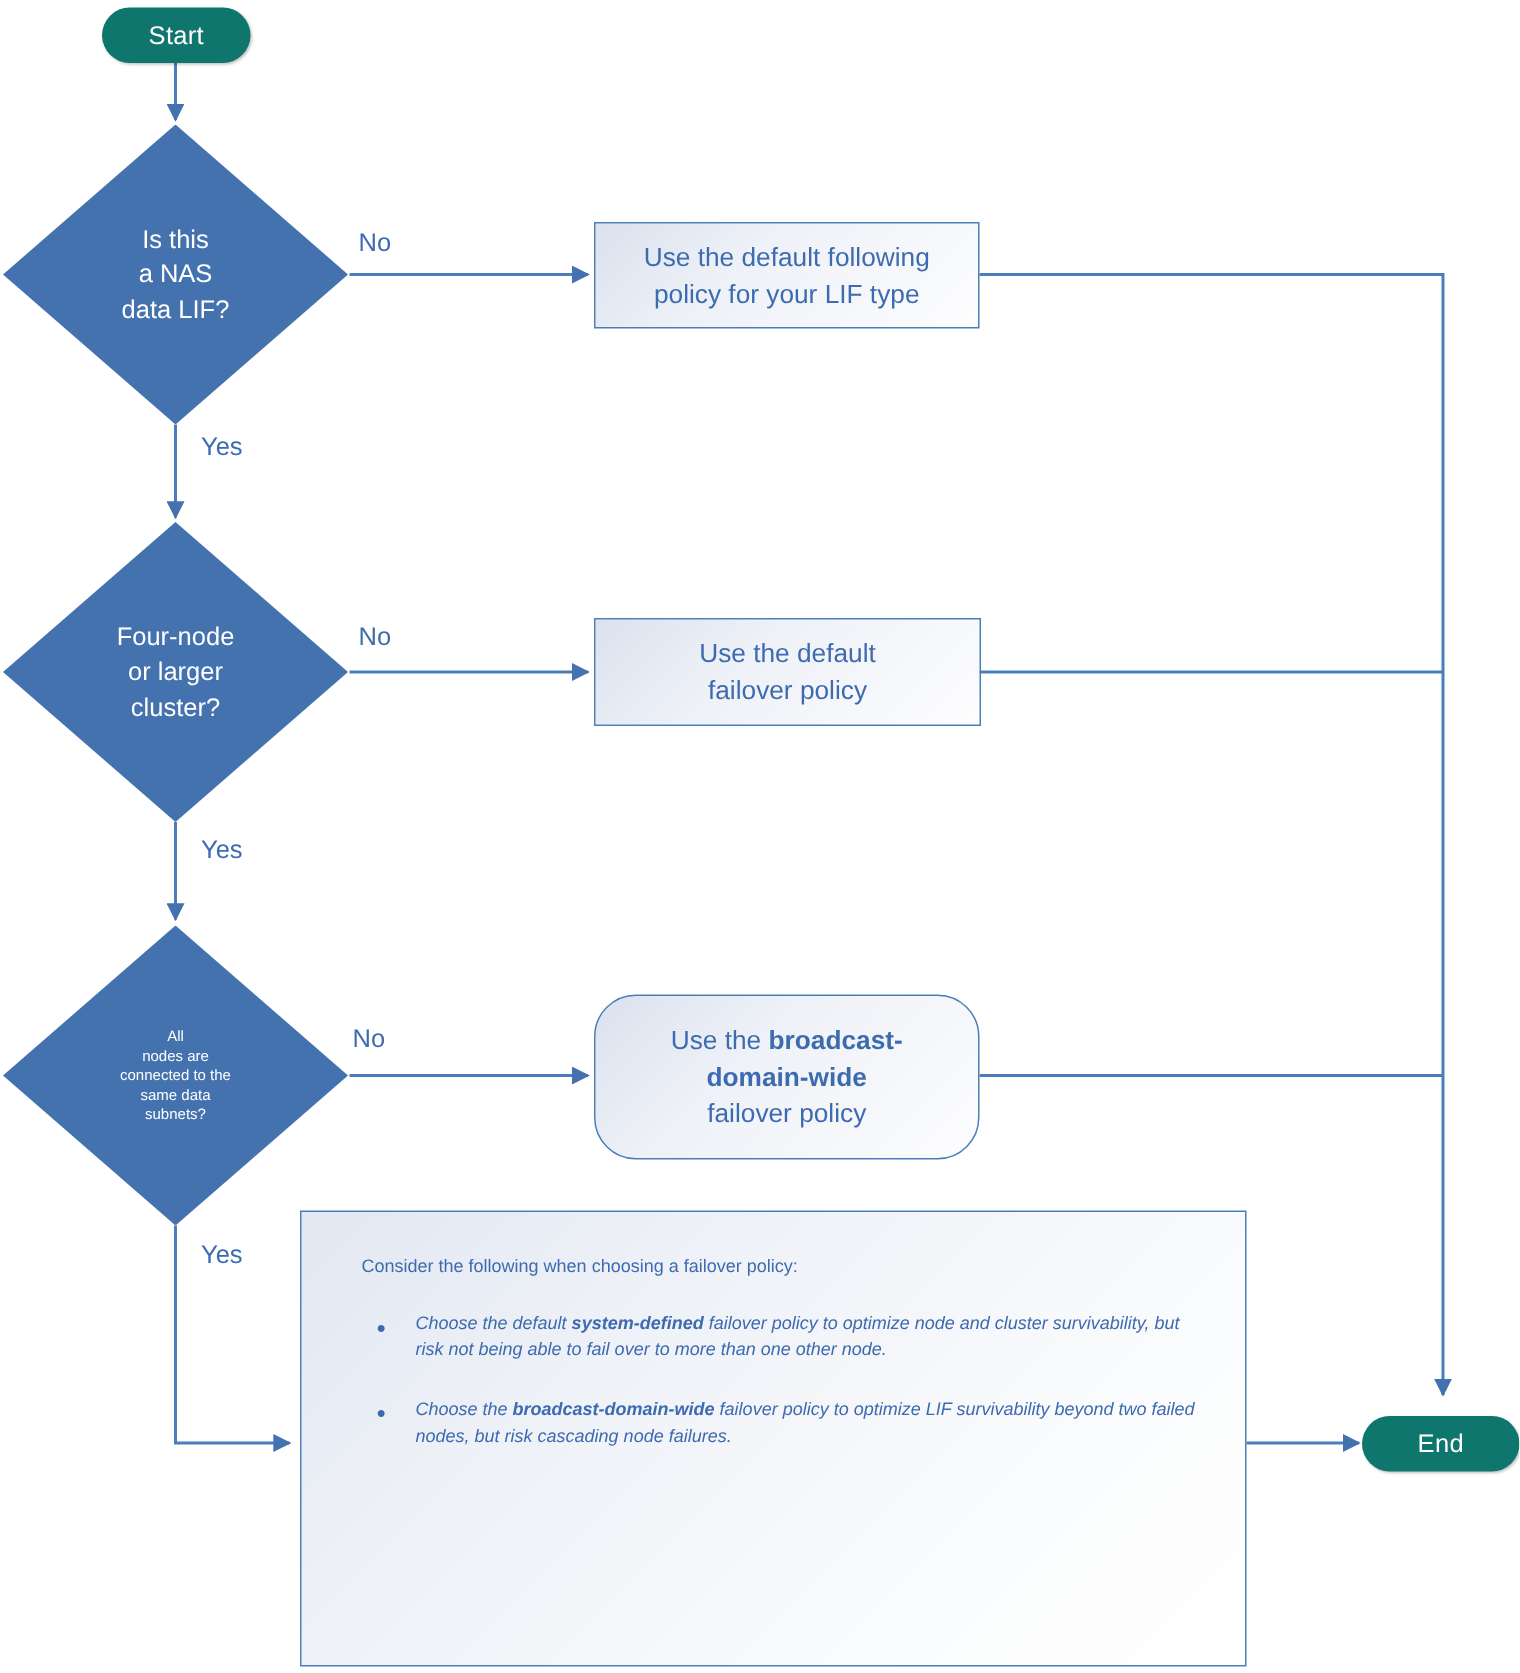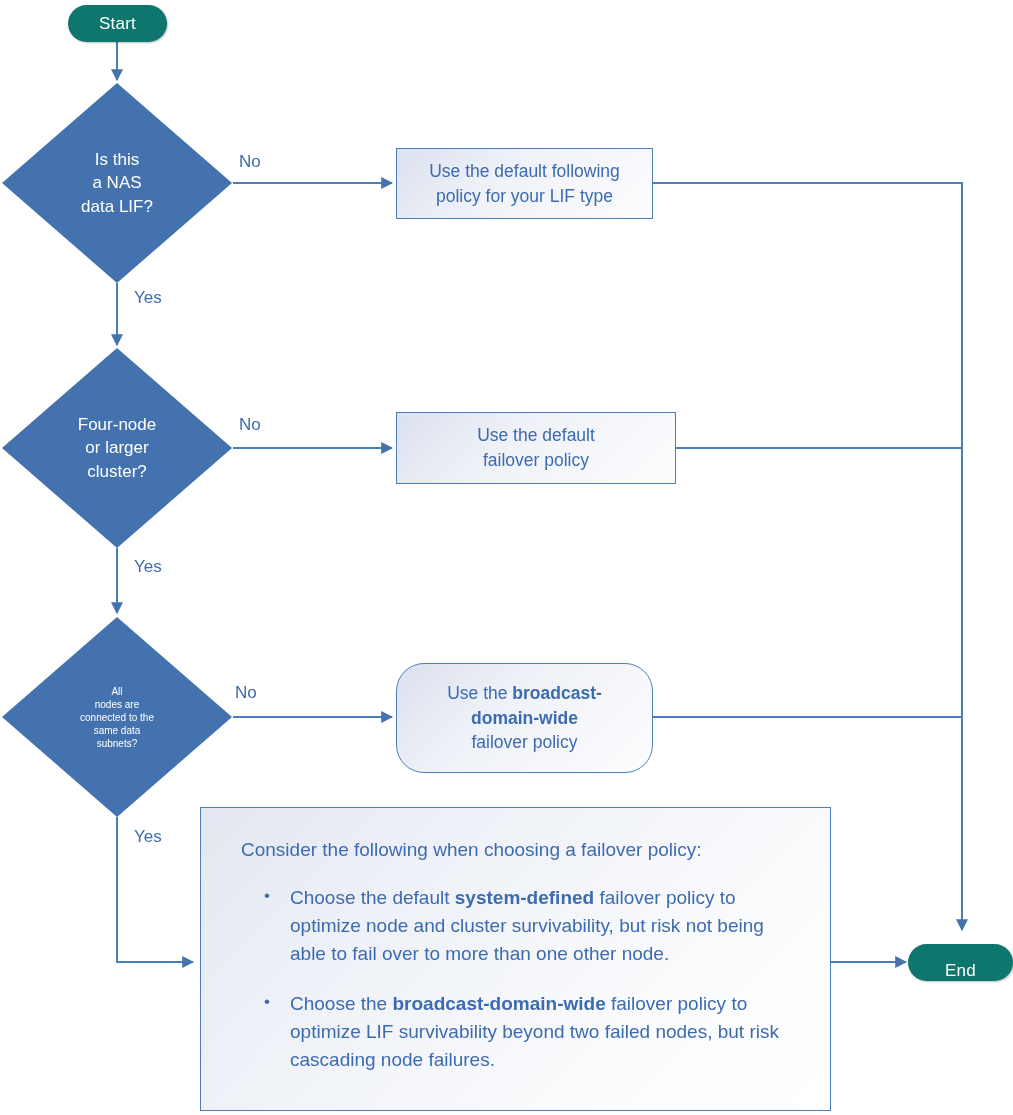--- a/index.html
+++ b/index.html
@@ -84,28 +84,29 @@
   .procbox b { font-weight: bold; }
 
   
   .notebox {
     position: absolute;
     border: 1px solid #4a7ebb;
     background: linear-gradient(135deg, #e2e7f1 0%, #eef1f7 30%, #fbfcfd 75%, #ffffff 100%);
     color: #3d6bb0;
     box-sizing: border-box;
     padding: 28px 26px 18px 40px;
-    font-size: 19px;
+    font-size: 12px;
     line-height: 1.47;
   }
   .notebox .lead { margin: 0 0 20px 0; }
   .notebox ul {
-    margin: 17px;
+    margin: 4px;
     padding: 0 0 0 32px;
     list-style: none;
+    font-style: italic;
   }
   .notebox li {
     position: relative;
     margin: 0 0 22px 0;
   }
   .notebox li:last-child { margin-bottom: 0; }
   .notebox li::before {
     content: "\2022";
     position: absolute;
     left: -26px;
@@ -154,21 +155,21 @@
 
     <path d="M653,717 L962,717" stroke="#4a7ebb" stroke-width="2" fill="none"></path>
 
     <path d="M831,962 L906,962" stroke="#4a7ebb" stroke-width="2" fill="none" marker-end="url(#arrow)"></path>
   </svg>
 
   <div class="terminator" style="left:68px; top:5px; width:99px; height:37px;">
     <span>Start</span>
   </div>
 
-  <div class="terminator" style="left:908px; top:944px; width:105px; height:37px;align-items:flex-end;">
+  <div class="terminator" style="left:908px; top:944px; width:105px; height:37px;">
     <span>End</span>
   </div>
 
   <div class="diamond" style="left:2px; top:348px; width:230px; height:200px;">
     <div class="shape"></div>
     <div class="dtext">
       <span>
         <span>Four-node</span><br>
         <span>or larger</span><br>
         <span>cluster?</span>
@@ -200,21 +201,21 @@
     </div>
   </div>
 
   <div class="procbox" style="left:396px; top:148px; width:257px; height:71px;">
     <span>
       <span>Use the default following</span><br>
       <span>policy for your LIF type</span>
     </span>
   </div>
 
-  <div class="procbox" style="left:396px; top:412px; width:280px; height:72px;">
+  <div class="procbox" style="left:396px; top:412px; width:258px; height:72px;">
     <span>
       <span>Use the default</span><br>
       <span>failover policy</span>
     </span>
   </div>
 
   <div class="procbox" style="left:396px; top:663px; width:257px; height:110px;border-radius:28px;">
     <span>
       <span>Use the </span><b>broadcast-</b><br>
       <b>domain-wide</b><br>

